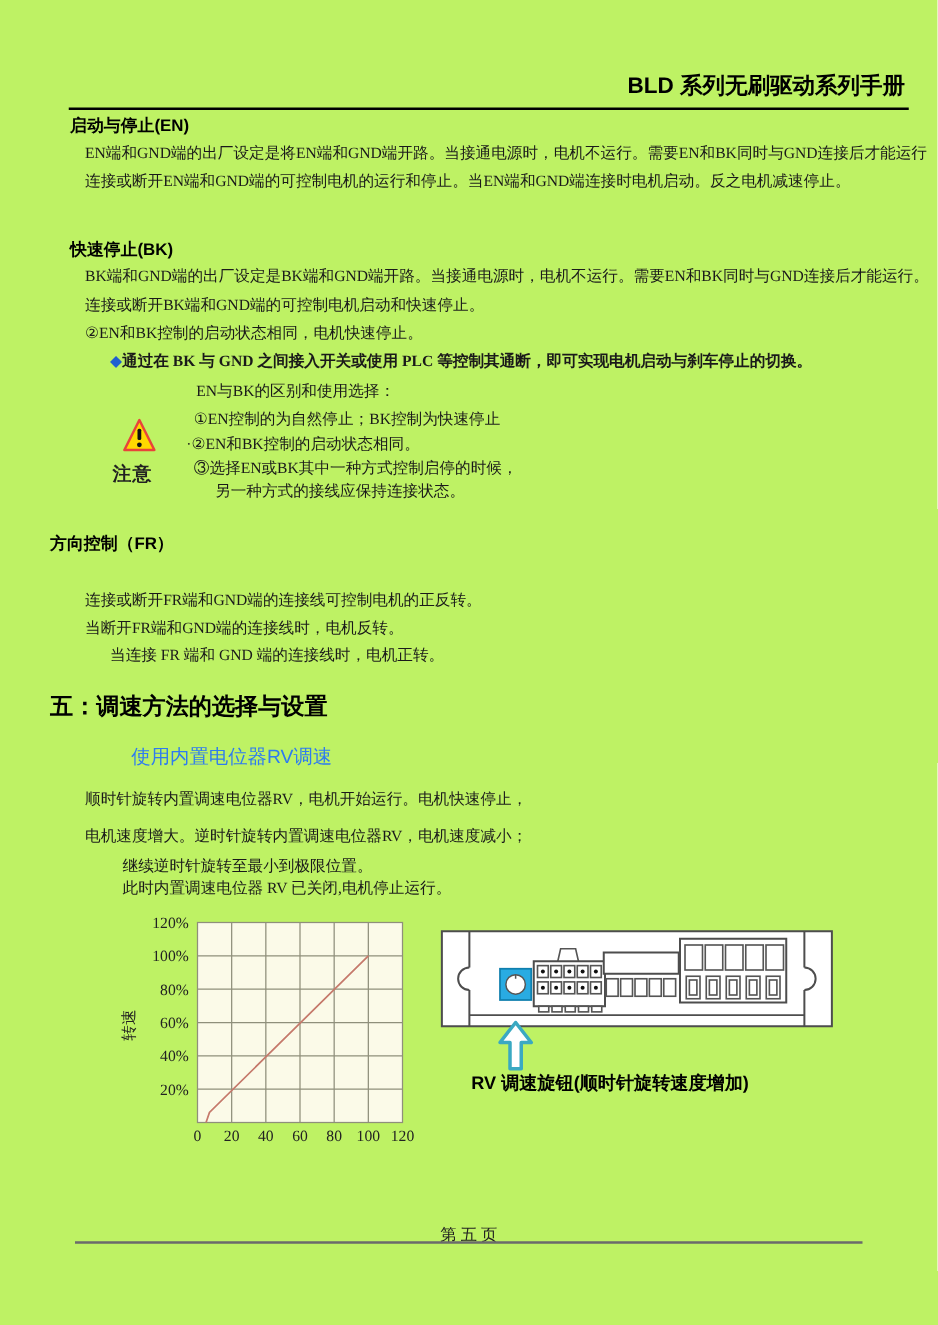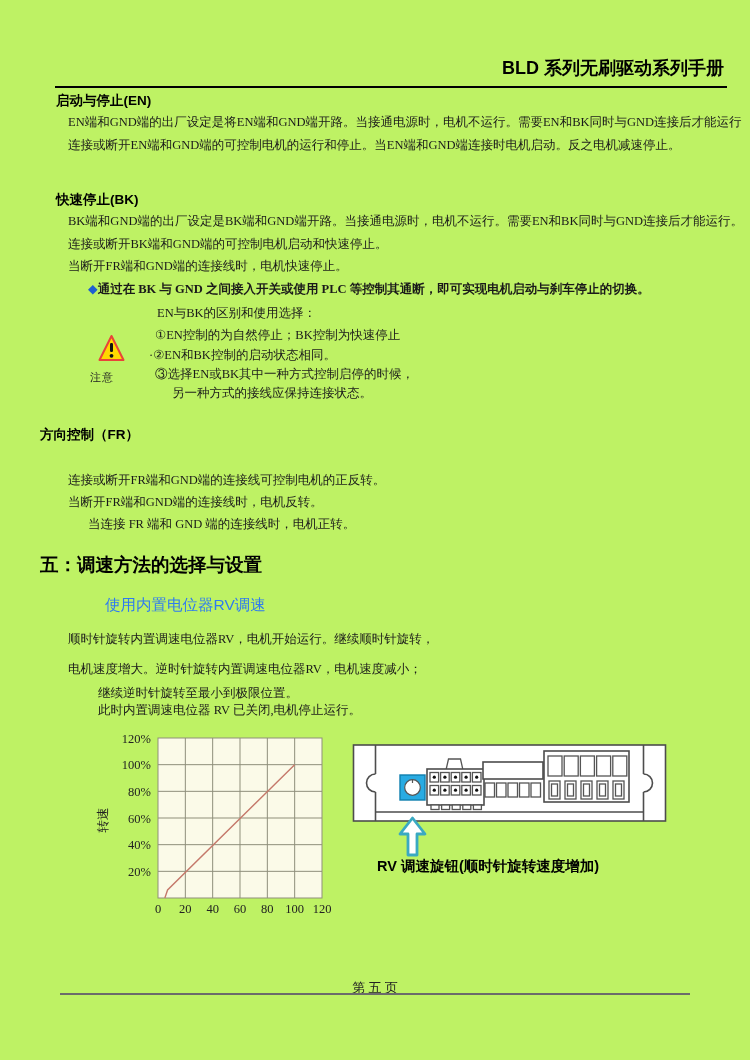--- a/index.html
+++ b/index.html
@@ -6,21 +6,21 @@
   .page{position:relative;width:750px;height:1060px;background:#bef264;overflow:hidden;
         font-family:"Liberation Serif",serif;color:#1a1a1a;}
   .abs{position:absolute;white-space:nowrap;}
   .body-text{font-size:12.5px;color:#1a1a1a;}
   .sec-heading{font-family:"Liberation Sans",sans-serif;font-weight:bold;font-size:13.5px;color:#000;}
   .doc-title{font-family:"Liberation Sans",sans-serif;font-weight:bold;font-size:18px;color:#000;}
   .chapter{font-family:"Liberation Sans",sans-serif;font-weight:bold;font-size:18.5px;color:#000;}
   .subtitle{font-family:"Liberation Sans",sans-serif;font-size:15.5px;}
   .bullet-text{font-weight:600;}
   .rule{position:absolute;background:#000;}
-  .note-label{font-size:11px;color:#222;letter-spacing:1px;}
+  .note-label{font-size:15px;color:#222;letter-spacing:1px;font-weight:bold;}
   .caption{font-family:"Liberation Sans",sans-serif;font-weight:bold;font-size:14.5px;color:#000;}
   .footer-label{font-size:13px;color:#222;}
   .tick{font-family:"Liberation Serif",serif;font-size:12.5px;fill:#222;}
   svg .outline{fill:#ffffff;stroke:#4d4d4d;stroke-width:1.6;}
   svg .thin{fill:#ffffff;stroke:#555555;stroke-width:1.3;}
 </style>
 </head>
 <body>
 
 <div class="page">
@@ -28,21 +28,21 @@
   <div class="abs doc-title" style="top:56px;right:26px;">BLD 系列无刷驱动系列手册</div>
   <div class="rule" style="top:86px;left:55px;width:672px;height:2px;"></div>
 
   <div class="abs sec-heading" style="top:92px;left:56px;">启动与停止(EN)</div>
   <div class="abs body-text" style="top:114px;left:68px;">EN端和GND端的出厂设定是将EN端和GND端开路。当接通电源时，电机不运行。需要EN和BK同时与GND连接后才能运行</div>
   <div class="abs body-text" style="top:137px;left:68px;">连接或断开EN端和GND端的可控制电机的运行和停止。当EN端和GND端连接时电机启动。反之电机减速停止。</div>
 
   <div class="abs sec-heading" style="top:191px;left:56px;">快速停止(BK)</div>
   <div class="abs body-text" style="top:213px;left:68px;">BK端和GND端的出厂设定是BK端和GND端开路。当接通电源时，电机不运行。需要EN和BK同时与GND连接后才能运行。</div>
   <div class="abs body-text" style="top:236px;left:68px;">连接或断开BK端和GND端的可控制电机启动和快速停止。</div>
-  <div class="abs body-text" style="top:258px;left:68px;">当断开FR端和GND端的连接线时，电机快速停止。</div>
+  <div class="abs body-text" style="top:258px;left:68px;">②EN和BK控制的启动状态相同，电机快速停止。</div>
   <div class="abs body-text" style="top:281px;left:88px;">
     <span style="color: rgb(31, 95, 208);">◆</span><span class="bullet-text">通过在 BK 与 GND 之间接入开关或使用 PLC 等控制其通断，即可实现电机启动与刹车停止的切换。</span>
   </div>
 
   <svg class="abs" style="top:334px;left:98px;" width="27" height="29" viewBox="0 0 27 29">
     <polygon points="13.5,2 25.5,26 1.5,26" stroke-width="2" stroke-linejoin="round" fill="#ffd800" stroke="#e8443a"></polygon>
     <rect x="12" y="9" width="3" height="9" rx="1.2" fill="#111111"></rect>
     <circle cx="13.5" cy="21.8" r="1.9" fill="#111111"></circle>
   </svg>
   <div class="abs note-label" style="top:370px;left:90px;">注意</div>
@@ -52,21 +52,21 @@
   <div class="abs body-text" style="top:366px;left:155px;">③选择EN或BK其中一种方式控制启停的时候，</div>
   <div class="abs body-text" style="top:385px;left:172px;">另一种方式的接线应保持连接状态。</div>
 
   <div class="abs sec-heading" style="top:426px;left:40px;text-align:center;">方向控制（FR）</div>
   <div class="abs body-text" style="top:472px;left:68px;">连接或断开FR端和GND端的连接线可控制电机的正反转。</div>
   <div class="abs body-text" style="top:494px;left:68px;">当断开FR端和GND端的连接线时，电机反转。</div>
   <div class="abs body-text" style="top:516px;left:88px;">当连接 FR 端和 GND 端的连接线时，电机正转。</div>
 
   <div class="abs chapter" style="top:552px;left:40px;">五：调速方法的选择与设置</div>
   <div class="abs subtitle" style="top: 595px; left: 105px; color: rgb(46, 123, 240);">使用内置电位器RV调速</div>
-  <div class="abs body-text" style="top:631px;left:68px;">顺时针旋转内置调速电位器RV，电机开始运行。继续顺时针旋转，</div>
+  <div class="abs body-text" style="top:631px;left:68px;">顺时针旋转内置调速电位器RV，电机开始运行。电机快速停止，</div>
   <div class="abs body-text" style="top:661px;left:68px;">电机速度增大。逆时针旋转内置调速电位器RV，电机速度减小；</div>
   <div class="abs body-text" style="top:685px;left:98px;">继续逆时针旋转至最小到极限位置。</div>
   <div class="abs body-text" style="top:702px;left:98px;">此时内置调速电位器 RV 已关闭,电机停止运行。</div>
 
   <svg id="chart-svg" class="abs" style="top:725px;left:95px;" width="255" height="205" viewBox="0 0 255 205">
       <rect x="63" y="13" width="164" height="160" fill="#fbfae8" stroke="#8f8f7b" stroke-width="1"></rect>
       <line x1="90.33333333333333" y1="13" x2="90.33333333333333" y2="173" stroke="#8f8f7b" stroke-width="1"></line>
       <line x1="117.66666666666666" y1="13" x2="117.66666666666666" y2="173" stroke="#8f8f7b" stroke-width="1"></line>
       <line x1="145" y1="13" x2="145" y2="173" stroke="#8f8f7b" stroke-width="1"></line>
       <line x1="172.33333333333331" y1="13" x2="172.33333333333331" y2="173" stroke="#8f8f7b" stroke-width="1"></line>

